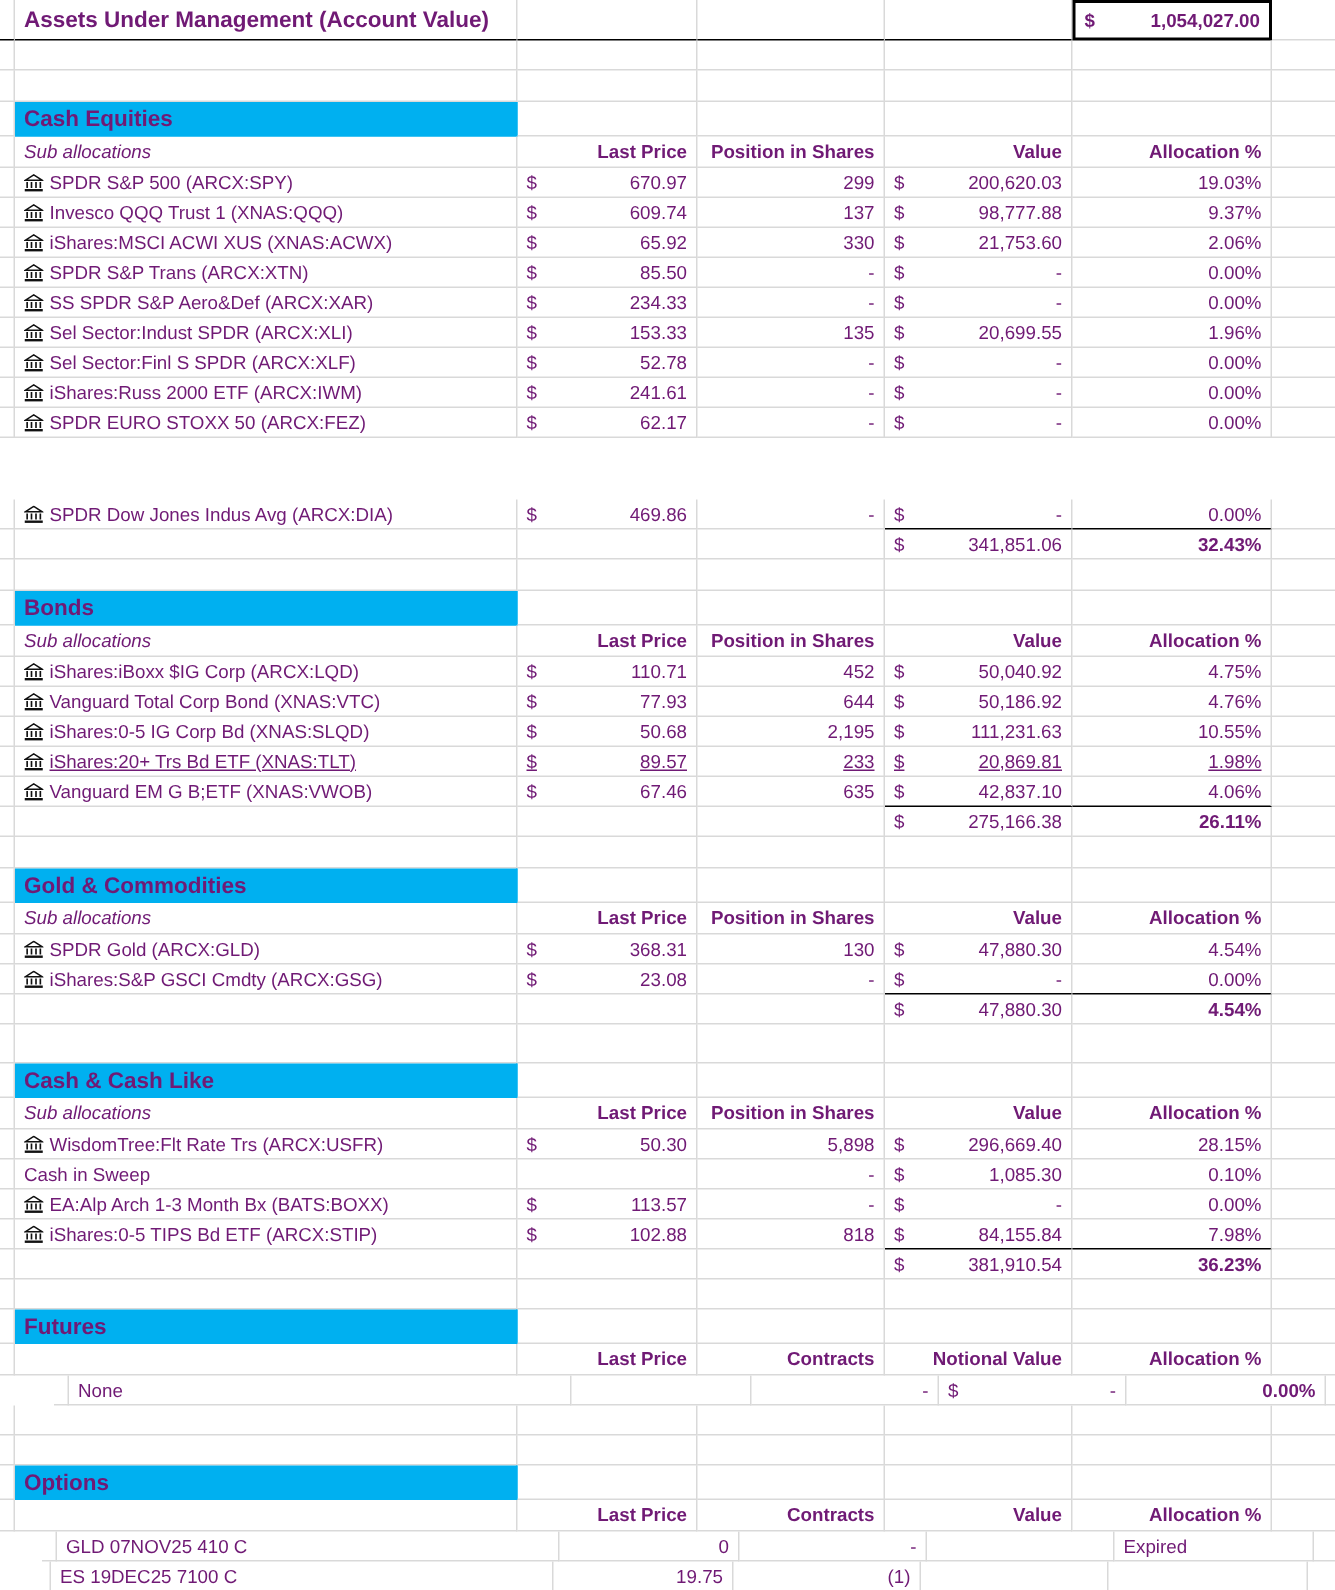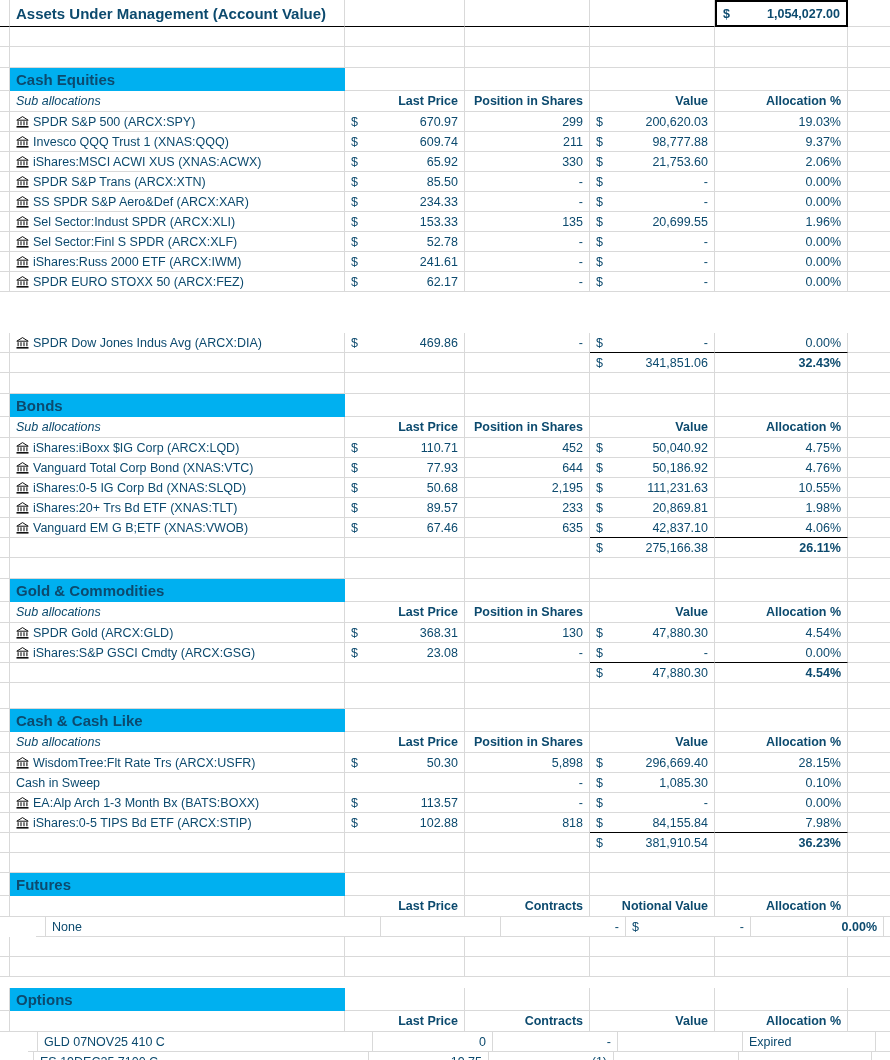--- a/index.html
+++ b/index.html
@@ -1,19 +1,19 @@
 <!DOCTYPE html>
 <html style="--accent: #00b0f0; --grid: #d9d9d9;"><head>
 <meta charset="utf-8">
 <style>
   :root{ --accent:#00b0f0; --grid:#d9d9d9; }
   html,body{margin:0;padding:0;background:#fff;}
   .sheet{
     position:relative;width:890px;height:1060px;background:#fff;
-    font-family:"Liberation Sans",sans-serif;font-size:12.5px;color:#0c4a6e;
+    font-family:"Liberation Sans",sans-serif;font-size:12.5px;color:#701a75;
     overflow:hidden;
   }
   .row{display:flex;width:100%;box-sizing:border-box;}
   .cell{
     box-sizing:border-box;height:100%;
     border-right:1px solid var(--grid);
     border-bottom:1px solid var(--grid);
     display:flex;align-items:center;
     overflow:hidden;white-space:nowrap;
   }
@@ -150,21 +150,21 @@
       <rect x="0.5" y="10" width="12" height="1.6" fill="#111"></rect>
     </svg>
   </span>
 <span>Invesco QQQ Trust 1 (XNAS:QQQ)</span>
         </div>
         <div class="cell cb acct">
           <span>$</span>
           <span>609.74</span>
         </div>
         <div class="cell cc num">
-          <span>211</span>
+          <span>137</span>
         </div>
         <div class="cell cd acct">
           <span>$</span>
           <span>98,777.88</span>
         </div>
         <div class="cell ce num">
           <span>9.37%</span>
         </div>
         <div class="cell cf"></div>
       </div>
@@ -555,21 +555,21 @@
         </div>
         <div class="cell cd acct">
           <span>$</span>
           <span>111,231.63</span>
         </div>
         <div class="cell ce num">
           <span>10.55%</span>
         </div>
         <div class="cell cf"></div>
       </div>
-      <div class="row" style="height: 20px;">
+      <div class="row" style="height: 20px; text-decoration: underline;">
         <div class="cell cz"></div>
         <div class="cell ca left-pad">
   <span class="bank-icon">
     <svg width="13" height="12" viewBox="0 0 13 12">
       <path d="M6.5 0.6 L12.2 4.2 L0.8 4.2 Z" fill="none" stroke="#111" stroke-width="1"></path>
       <line x1="2.1" y1="5.3" x2="2.1" y2="9.3" stroke="#111" stroke-width="1.1"></line>
       <line x1="5.0" y1="5.3" x2="5.0" y2="9.3" stroke="#111" stroke-width="1.1"></line>
       <line x1="8.0" y1="5.3" x2="8.0" y2="9.3" stroke="#111" stroke-width="1.1"></line>
       <line x1="10.9" y1="5.3" x2="10.9" y2="9.3" stroke="#111" stroke-width="1.1"></line>
       <rect x="0.5" y="10" width="12" height="1.6" fill="#111"></rect>
@@ -991,21 +991,21 @@
       </div>
       <div class="row" style="height: 20px;">
         <div class="cell cz"></div>
         <div class="cell ca"></div>
         <div class="cell cb"></div>
         <div class="cell cc"></div>
         <div class="cell cd"></div>
         <div class="cell ce"></div>
         <div class="cell cf"></div>
       </div>
-      <div class="row" style="height: 23px; margin-top: 11px;">
+      <div class="row" style="height: 23px;">
         <div class="cell cz"></div>
         <div class="cell ca band-cell">
           <span>Options</span>
         </div>
         <div class="cell cb"></div>
         <div class="cell cc"></div>
         <div class="cell cd"></div>
         <div class="cell ce"></div>
         <div class="cell cf"></div>
       </div>

